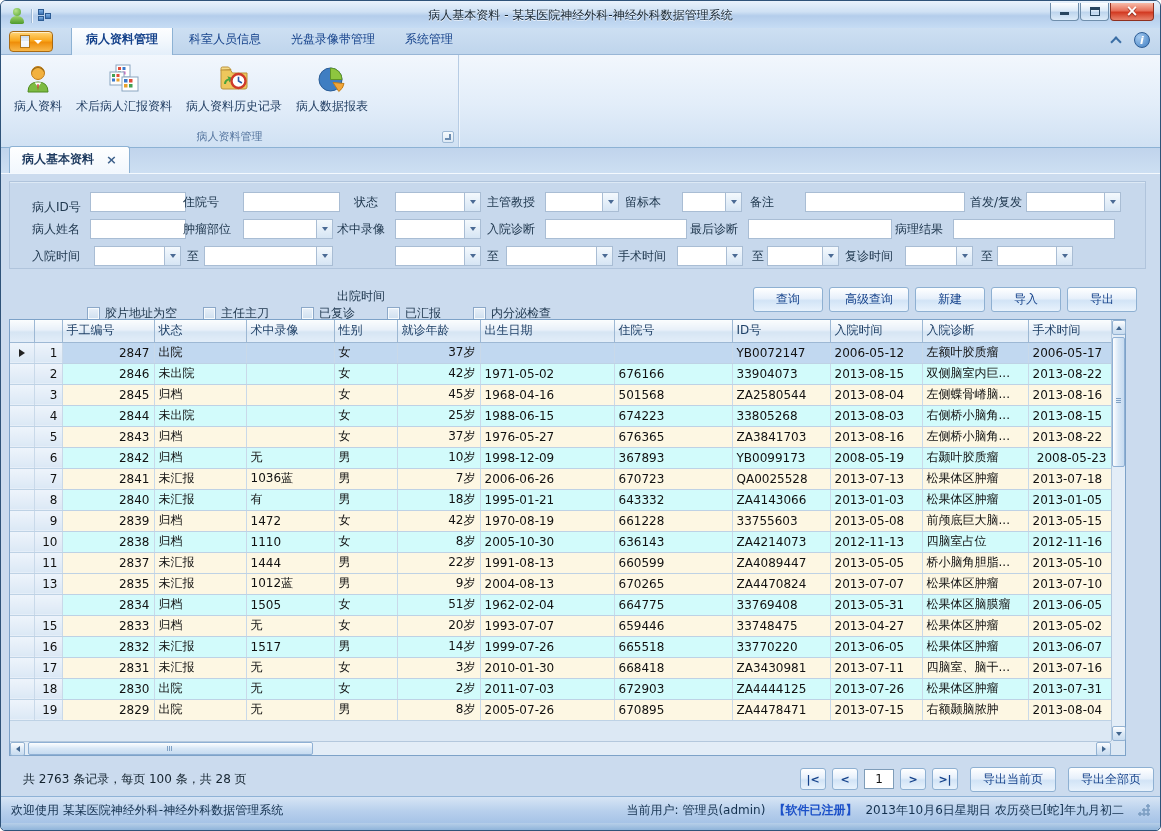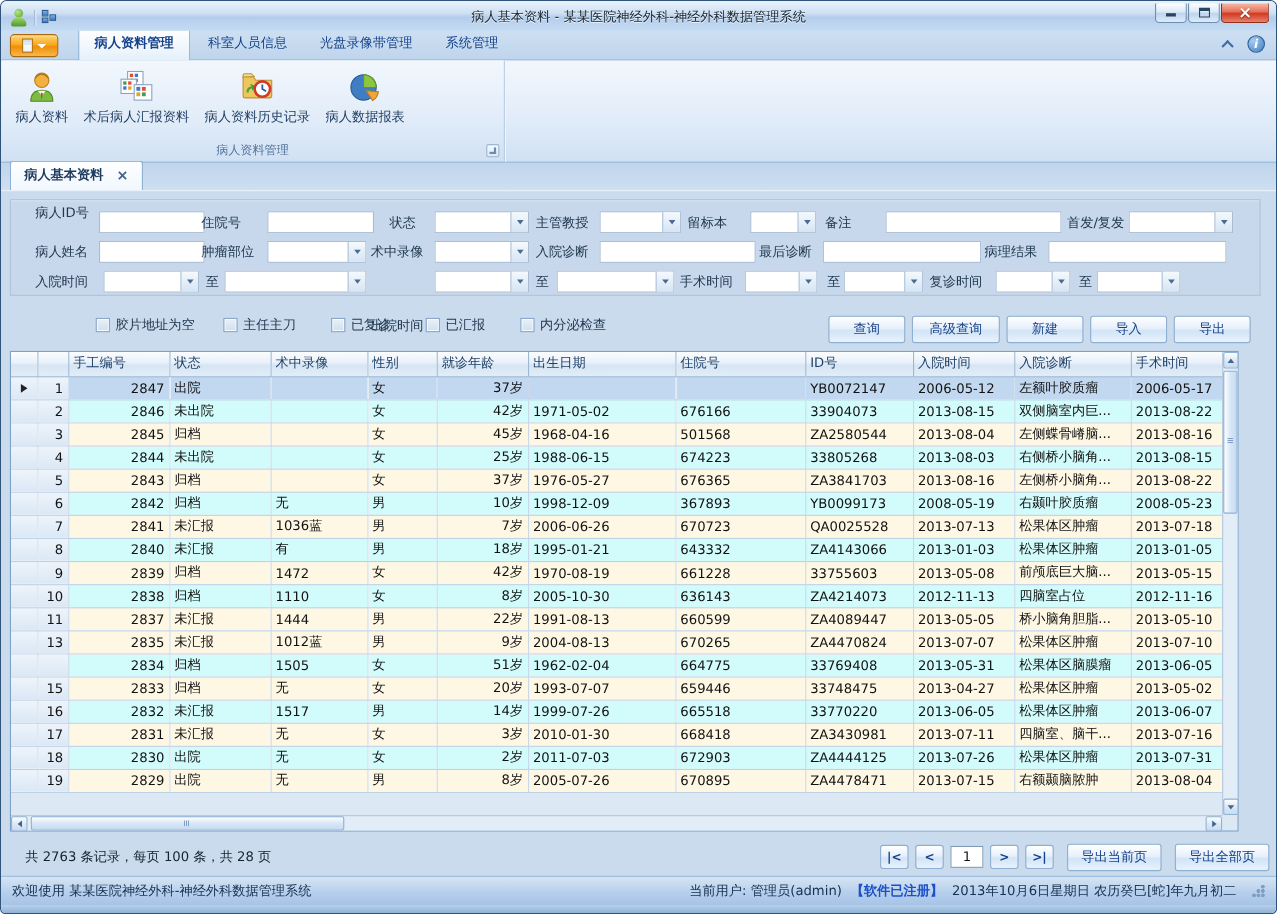--- a/index.html
+++ b/index.html
@@ -77,21 +77,21 @@
   .filter-panel { position:absolute; top:7px; left:8px; width:1137px; height:88px;
                   background:#c7d8ec; border:1px solid #b0c4dc; box-shadow:inset 0 1px 0 #dde9f5; }
   .f-label { position:absolute; height:20px; line-height:20px; color:#20384f; white-space:nowrap; }
   .f-input { position:absolute; height:20px; border:1px solid #a9bdd4; background:#fff; font:inherit; color:#222; padding:0 3px; }
   .f-combo { position:absolute; height:20px; border:1px solid #a9bdd4; background:#fff; }
   .combo-btn { position:absolute; right:0; top:0; bottom:0; width:16px; border-left:1px solid #a9bdd4;
                background:linear-gradient(#f4f9fd,#d6e5f4); display:flex; align-items:center; justify-content:center; }
   .combo-arrow { width:0; height:0; border-left:3.5px solid transparent; border-right:3.5px solid transparent; border-top:4px solid #4a6a94; }
 
   .action-row { position:absolute; top:100px; left:8px; right:6px; height:40px; }
-  .chk { position:absolute; top:13px; display:flex; align-items:center; gap:5px; color:#20384f; cursor:default; }
+  .chk { position:absolute; top:31px; display:flex; align-items:center; gap:5px; color:#20384f; cursor:default; }
   .chk .box { width:13px; height:13px; border:1px solid #8ca8c8; background:linear-gradient(#e9f1f9,#cfdfef); box-shadow:inset 0 0 0 1px #f6fafd; }
   .btn { position:absolute; top:13px; height:25px; border:1px solid #8eb0d2; border-radius:3px; color:#15428b; font:inherit;
          background:linear-gradient(#ffffff,#e7f0fb 45%,#d2e4f6 55%,#e8f2fc); cursor:default;
          display:flex; align-items:center; justify-content:center; }
 
   
   .grid-wrap { position:absolute; top:145px; left:8px; width:1117px; height:437px; border:1px solid #7da2c8; background:#dce8f4; }
   table.grid { border-collapse:collapse; table-layout:fixed; width:1101px; background:#fff; }
   table.grid th { height:22px; font-weight:normal; text-align:left; color:#1d3f66; padding:0 4px; white-space:nowrap; overflow:hidden;
         background:linear-gradient(#fbfdfe,#e8f0f9 45%,#d6e5f3 55%,#e2edf8); border-right:1px solid #9db8d4; border-bottom:1px solid #9db8d4; }
@@ -264,21 +264,21 @@
 
   <div class="doc-tabs">
     <span class="doc-tab">
       <span>病人基本资料</span>
       <span class="tab-close"></span>
     </span>
   </div>
 
   <div class="content">
     <div class="filter-panel" id="filterPanel">
-        <span class="f-label" style="left: 22px; top: 1px;">病人ID号</span>
+        <span class="f-label" style="left: 22px; top: 15px;">病人ID号</span>
         <input class="f-input" style="left: 80px; top: 10px; width: 96px;">
         <span class="f-label" style="left: 173px; top: 10px;">住院号</span>
         <input class="f-input" style="left: 233px; top: 10px; width: 97px;">
         <span class="f-label" style="left: 344px; top: 10px;">状态</span>
         <span class="f-combo" style="left: 385px; top: 10px; width: 86px;">
           <span class="combo-btn">
             <span class="combo-arrow"></span>
           </span>
         </span>
         <span class="f-label" style="left: 477px; top: 10px;">主管教授</span>
@@ -515,21 +515,21 @@
               <td class="datacell" style="text-align: right;">2842</td>
               <td class="datacell" style="text-align: left;">归档</td>
               <td class="datacell" style="text-align: left;">无</td>
               <td class="datacell" style="text-align: left;">男</td>
               <td class="datacell" style="text-align: right;">10岁</td>
               <td class="datacell" style="text-align: left;">1998-12-09</td>
               <td class="datacell" style="text-align: left;">367893</td>
               <td class="datacell" style="text-align: left;">YB0099173</td>
               <td class="datacell" style="text-align: left;">2008-05-19</td>
               <td class="datacell" style="text-align: left;">右颞叶胶质瘤</td>
-              <td class="datacell" style="text-align: left;">2008-05-23</td>
+              <td class="datacell" style="text-align: right;">2008-05-23</td>
             </tr>
             <tr class="odd">
               <td class="rowhdr" style="text-align: center;"></td>
               <td class="rowhdr" style="text-align: right;">7</td>
               <td class="datacell" style="text-align: right;">2841</td>
               <td class="datacell" style="text-align: left;">未汇报</td>
               <td class="datacell" style="text-align: left;">1036蓝</td>
               <td class="datacell" style="text-align: left;">男</td>
               <td class="datacell" style="text-align: right;">7岁</td>
               <td class="datacell" style="text-align: left;">2006-06-26</td>

